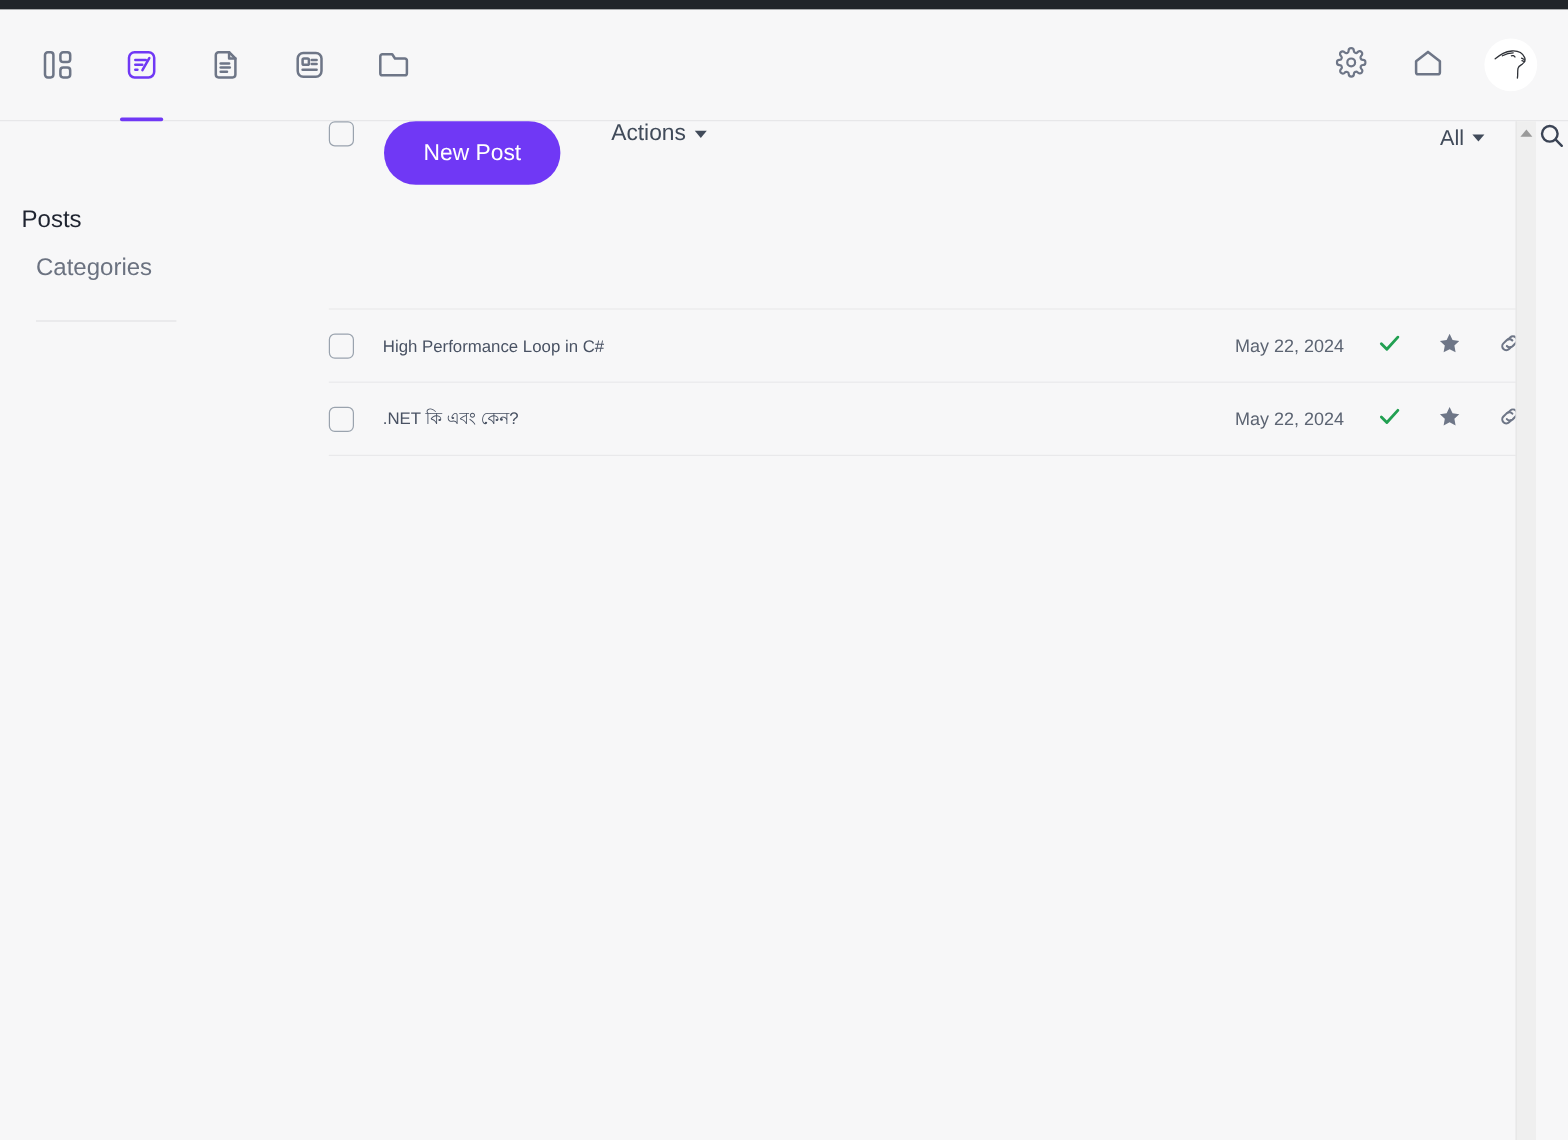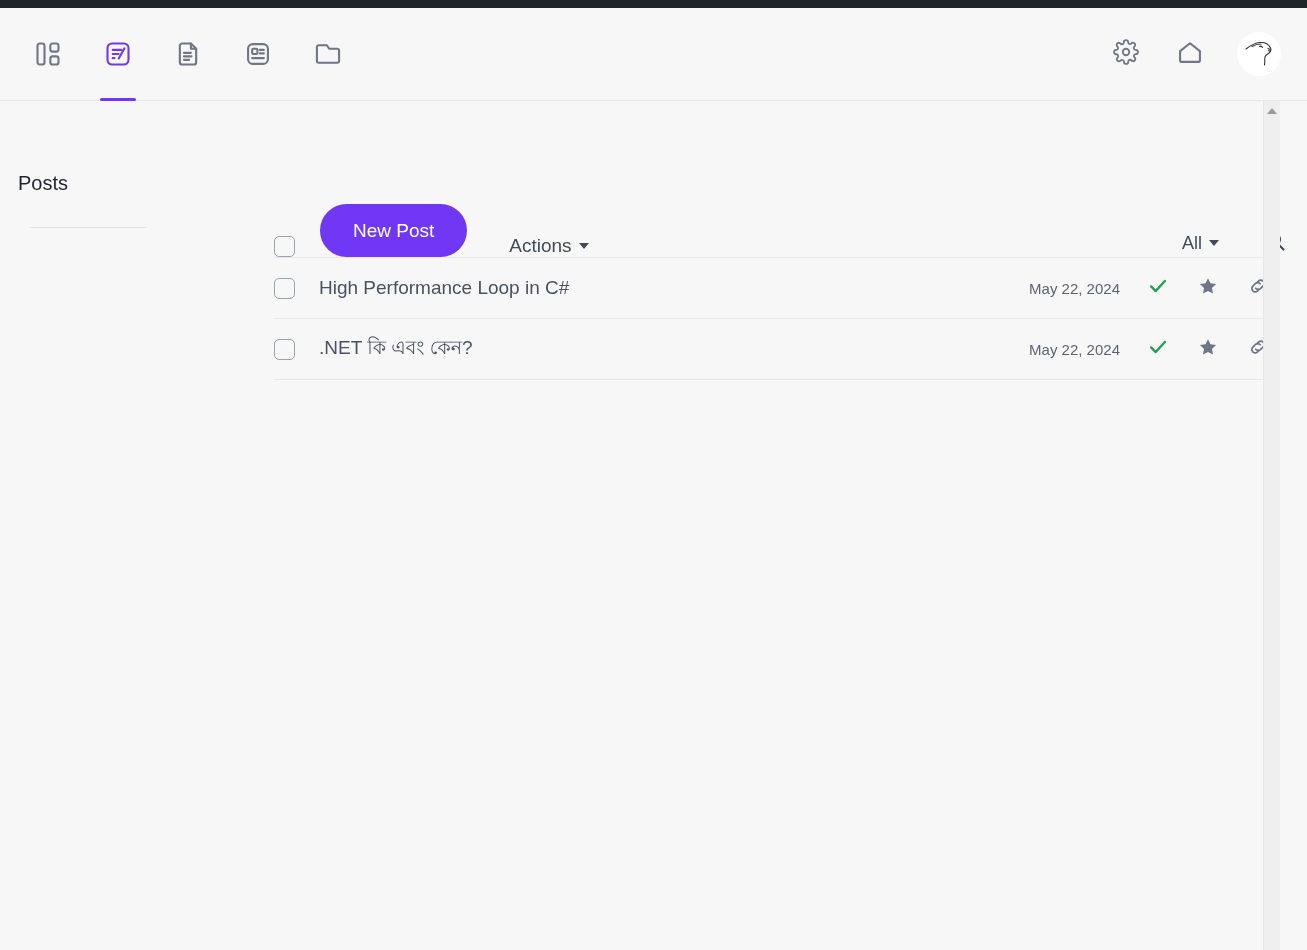--- a/index.html
+++ b/index.html
@@ -123,23 +123,22 @@
     top: 101px;
     left: 265px;
     width: 1042px;
     height: 849px;
   }
 
   .toolbar {
     position: relative;
     height: 156px;
     display: flex;
-    align-items: flex-end;
+    align-items: flex-start;
     padding-left: 9px;
-    padding-right: 18px;
   }
   .checkbox {
     width: 21px;
     height: 21px;
     border: 1px solid #9aa3ae;
     border-radius: 5px;
     background: #f7f7f8;
     cursor: pointer;
     flex: 0 0 auto;
   }
@@ -205,21 +204,21 @@
     align-items: center;
     height: 61px;
     border-bottom: 1px solid #e9e9eb;
     padding-left: 0;
     padding-right: 10px;
     cursor: pointer;
   }
   .post-row .checkbox { margin-left: 0; }
   .post-title {
     margin-left: 24px;
-    font-size: 19px;
+    font-size: 14px;
     color: #495263;
     white-space: nowrap;
   }
   .post-meta {
     margin-left: auto;
     display: flex;
     align-items: center;
     gap: 26px;
   }
   .post-date {
@@ -349,20 +348,23 @@
           <path d="M13 14.5 C16 12.8, 19 12, 22 12"></path>
         </svg>
       </span>
     </div>
   </div>
 </div>
 
 <div class="sidebar">
   <div class="side-item active">
     <span>Posts</span>
+  </div>
+  <div class="side-item">
+    <span>Categories</span>
   </div>
   <div class="side-divider"></div>
 </div>
 
 <div class="main">
 
   <div class="toolbar">
     <div class="checkbox"></div>
     <button class="btn-new-post">New Post</button>
     <div class="actions-dd">

